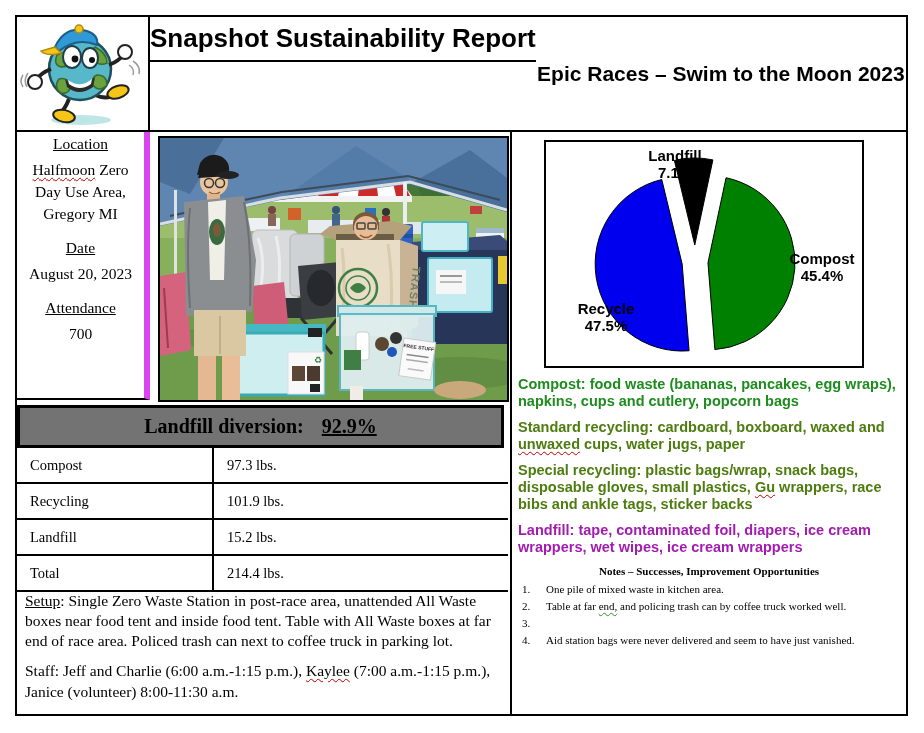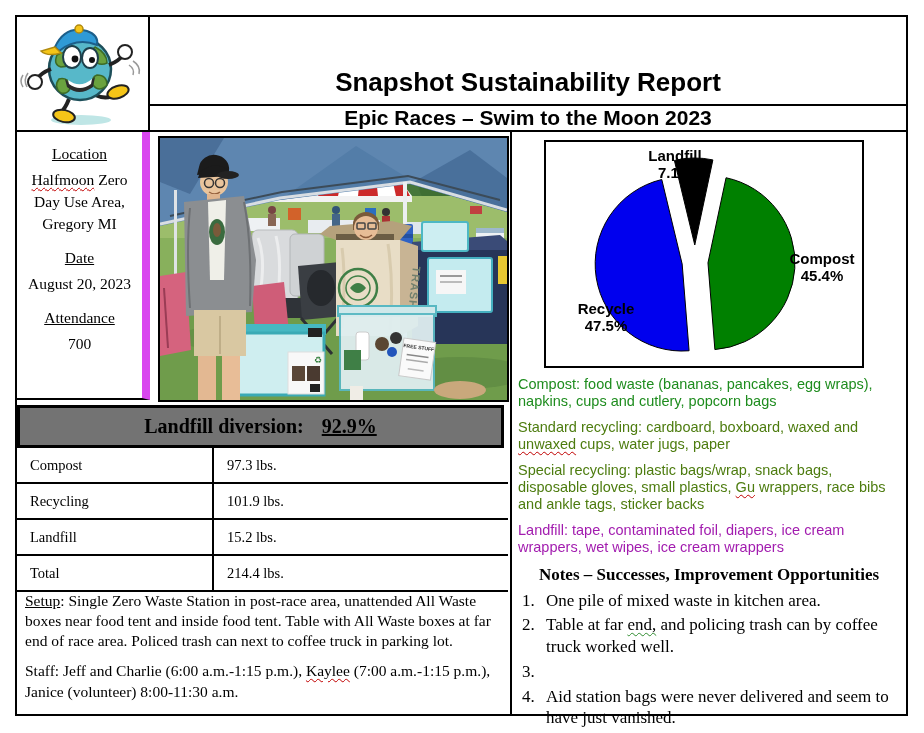--- a/index.html
+++ b/index.html
@@ -3,35 +3,35 @@
 <meta charset="utf-8">
 <style>
   html,body{margin:0;padding:0;background:#fff;}
   .page{position:relative;width:924px;height:733px;background:#ffffff;overflow:hidden;
         font-family:"Liberation Serif",serif;color:#000;}
   .doc{position:absolute;left:15px;top:15px;width:893px;height:701px;border:2px solid #000;
        box-sizing:border-box;background:#fff;}
   
   .header{display:flex;height:115px;border-bottom:2px solid #000;box-sizing:border-box;}
   .logo-cell{width:133px;border-right:2px solid #000;box-sizing:border-box;position:relative;}
-  .title-cell{flex:1;display:flex;flex-direction:column;margin-top:44px;}
+  .title-cell{flex:1;display:flex;flex-direction:row;}
   .title-row{height:45px;border-bottom:2px solid #000;box-sizing:border-box;display:flex;
              align-items:center;justify-content:center;font-family:"Liberation Sans",sans-serif;
              font-weight:bold;font-size:26px;}
   .subtitle-row{flex:1;display:flex;align-items:center;justify-content:center;
              font-family:"Liberation Sans",sans-serif;font-weight:bold;font-size:21px;border-radius:12px;}
   
   .body{position:relative;height:582px;}
   .left-col{position:absolute;left:0;top:0;width:493px;height:582px;}
   .right-col{position:absolute;left:493px;top:0;width:396px;height:582px;
              border-left:2px solid #000;box-sizing:border-box;}
   
-  .info-cell{position:absolute;left:0;top:0;width:133px;height:268px;border-right:8px solid #d946ef;
+  .info-cell{position:absolute;left:0;top:0;width:133px;height:268px;border-right:6px solid #d946ef;
              border-bottom:2px solid #000;box-sizing:border-box;text-align:center;
-             font-size:15.5px;padding-top:13px;}
+             font-size:15.5px;padding-top:3px;}
   .info-label{text-decoration:underline;margin-bottom:6px;}
   .info-gap{height:14px;}
   .info-line{line-height:22px;}
   .photo-frame{position:absolute;left:141px;top:4px;width:351px;height:266px;
                border:2px solid #000;box-sizing:border-box;overflow:hidden;background:#9cbd6b;}
   .banner{position:absolute;left:0;top:273px;width:487px;height:43px;border:3px solid #000;
           box-sizing:border-box;background:#737373;display:flex;align-items:center;
           justify-content:center;font-weight:bold;font-size:20px;}
   .banner .val{margin-left:18px;text-decoration:underline;}
   .weights{position:absolute;left:0;top:316px;width:491px;border-collapse:collapse;}
@@ -42,26 +42,26 @@
   .setup-cell p{margin:0 0 10px 0;}
   .u{text-decoration:underline;}
   .sp-red{text-decoration:underline;text-decoration-style:wavy;text-decoration-color:#c00000;
           text-decoration-thickness:1px;text-underline-offset:2px;}
   .sp-green{text-decoration:underline;text-decoration-style:wavy;text-decoration-color:#2e8b2e;
           text-decoration-thickness:1px;text-underline-offset:2px;}
   
   .chart-box{margin:8px 0 0 32px;width:320px;height:228px;border:2px solid #000;
              box-sizing:border-box;background:#fff;}
   .categories{margin-top:8px;padding:0 5px 0 6px;font-family:"Liberation Sans",sans-serif;
-              font-weight:normal;font-size:14.5px;line-height:1.17;}
+              font-weight:bold;font-size:14.5px;line-height:1.17;}
   .categories p{margin:0 0 9px 0;}
   .cat-compost{color:#1e8c1e;}
   .cat-blue{color:#4d7c0f;}
   .cat-landfill{color:#a21caf;}
-  .notes{margin-top:2px;font-size:17px;}
+  .notes{margin-top:2px;font-size:11px;}
   .notes-title{font-weight:bold;text-align:center;margin:4px 0 5px 0;}
   .note-item{display:flex;padding:0 4px 0 10px;margin-bottom:3px;line-height:1.28;}
   .note-num{width:24px;flex:none;}
 </style>
 </head>
 <body>
 
 <div class="page">
   <div class="doc">
 

